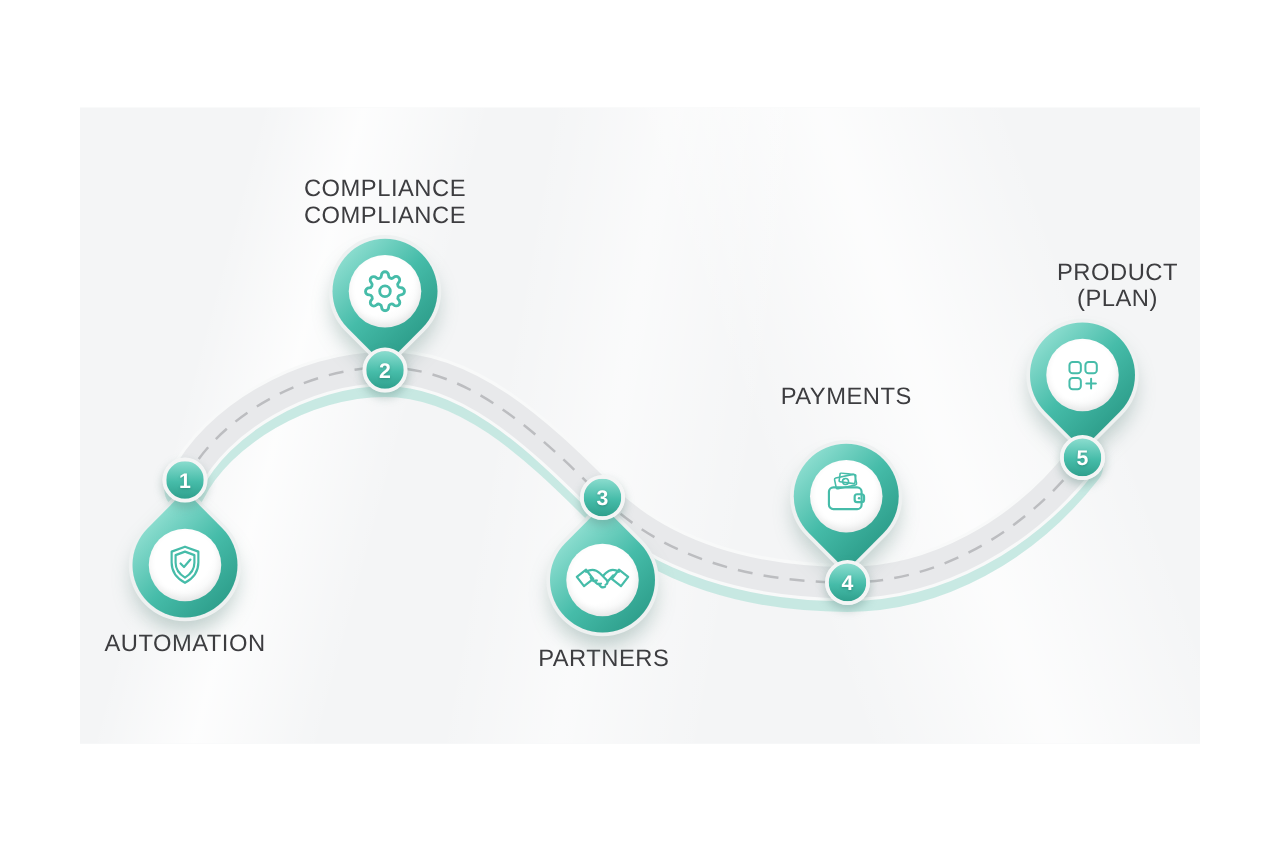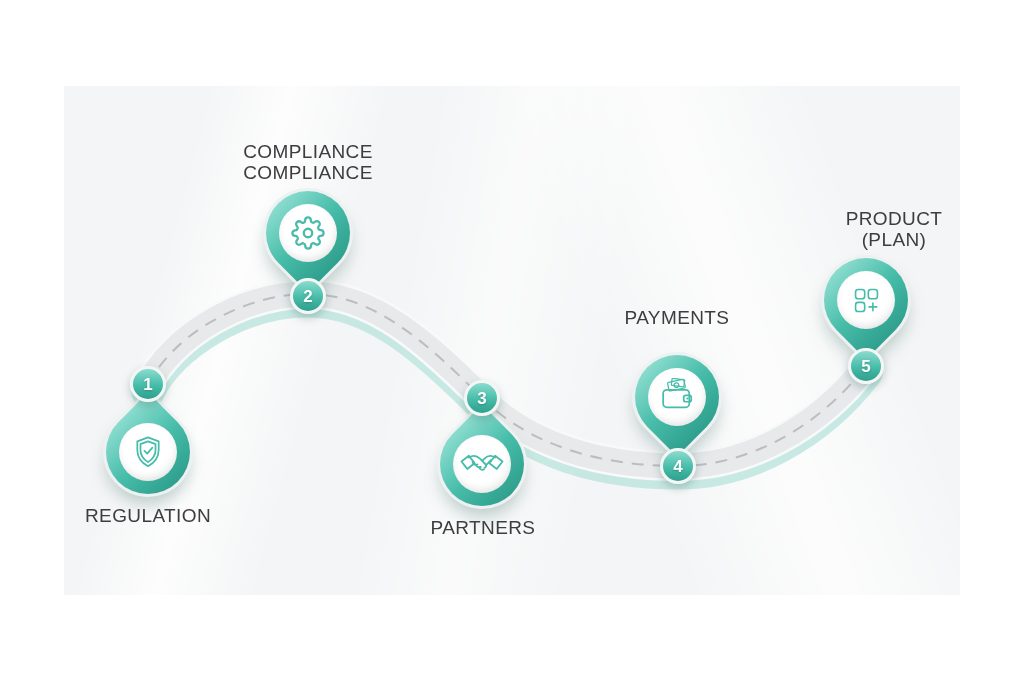--- a/index.html
+++ b/index.html
@@ -86,21 +86,21 @@
   <div class="sheen"></div>
 
   <svg class="road-svg" width="896" height="509" viewBox="0 0 896 509">
     <path class="road-glow" transform="translate(0,7)" d="M 84 299 C 108 250 178 208 244 208 C 310 208 364 258 418 312 C 466 360 538 380 614 380 C 684 380 754 342 802 280"></path>
     <path class="road-border" d="M 84 299 C 108 250 178 208 244 208 C 310 208 364 258 418 312 C 466 360 538 380 614 380 C 684 380 754 342 802 280"></path>
     <path class="road-asphalt" d="M 84 299 C 108 250 178 208 244 208 C 310 208 364 258 418 312 C 466 360 538 380 614 380 C 684 380 754 342 802 280"></path>
     <path class="road-dash" d="M 84 299 C 108 250 178 208 244 208 C 310 208 364 258 418 312 C 466 360 538 380 614 380 C 684 380 754 342 802 280"></path>
   </svg>
 
   <div class="step-label label-s1">
-    <div>REGULATION</div>
+    <div>AUTOMATION</div>
   </div>
   <div class="pin pin-up pin-s1">
     <div class="pin-shape"></div>
     <div class="pin-face">
       <svg width="38" height="38" viewBox="0 0 48 48">
         <path class="icon-stroke" d="M24 5.5 L37.5 10.5 V21.5 C37.5 31.5 31.5 38 24 42 C16.5 38 10.5 31.5 10.5 21.5 V10.5 Z"></path>
         <path class="icon-stroke" d="M24 10.5 L33.5 14 V21.8 C33.5 28.8 29.2 33.6 24 36.8 C18.8 33.6 14.5 28.8 14.5 21.8 V14 Z"></path>
         <path class="icon-stroke" d="M19.5 22.5 L23 26 L29.5 18.5"></path>
       </svg>
     </div>

